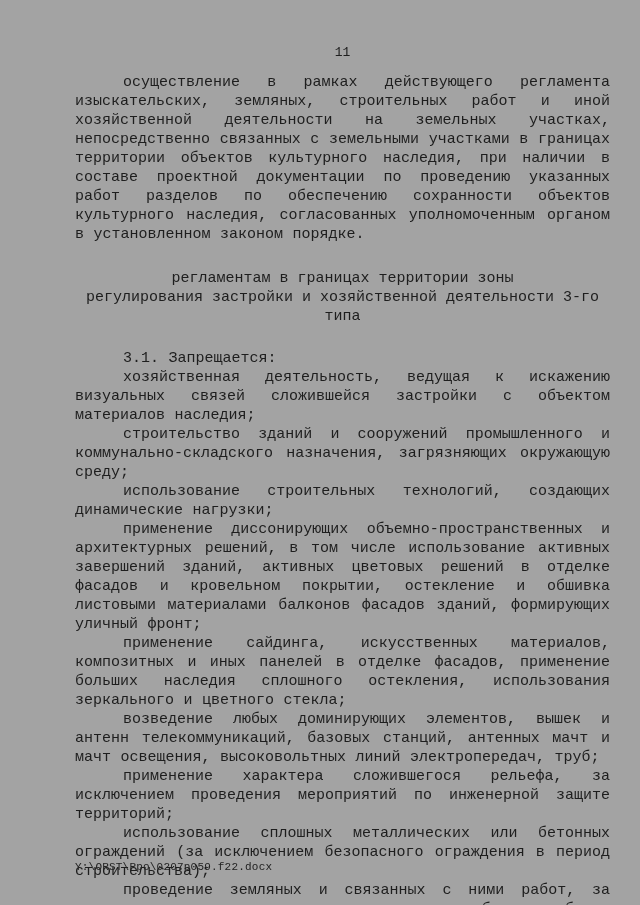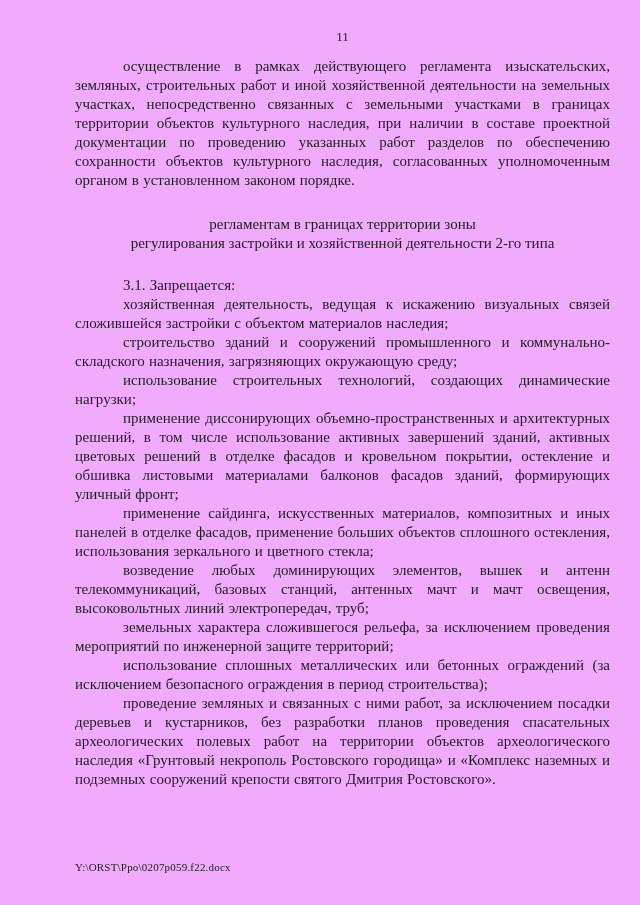--- a/index.html
+++ b/index.html
@@ -4,24 +4,24 @@
 <style>
   html, body {
     margin: 0;
     padding: 0;
     background: #ffffff;
   }
   .page {
     position: relative;
     width: 640px;
     height: 905px;
-    background: #f0abfc;
+    background: #a3a3a3;
     box-sizing: border-box;
-    padding: 30px 30px 0 75px;
-    font-family: Liberation Serif, serif;
+    padding: 46px 30px 0 75px;
+    font-family: Liberation Mono, monospace;
     font-size: 15px;
     line-height: 19px;
     color: #1e1e1e;
     overflow: hidden;
   }
   .page-number {
     text-align: center;
     font-size: 13px;
     line-height: 14px;
     margin-bottom: 13px;
@@ -57,30 +57,30 @@
 <body>
 
 <div class="page">
 
   <div class="page-number">11</div>
 
   <p class="para">осуществление в рамках действующего регламента изыскательских, земляных, строительных работ и иной хозяйственной деятельности на земельных участках, непосредственно связанных с земельными участками в границах территории объектов культурного наследия, при наличии в составе проектной документации по проведению указанных работ разделов по обеспечению сохранности объектов культурного наследия, согласованных уполномоченным органом в установленном законом порядке.</p>
 
   <div class="heading">
     <div>регламентам в границах территории зоны</div>
-    <div>регулирования застройки и хозяйственной деятельности 2-го типа</div>
+    <div>регулирования застройки и хозяйственной деятельности 3-го типа</div>
   </div>
 
   <p class="para clause">3.1. Запрещается:</p>
 
   <p class="para">хозяйственная деятельность, ведущая к искажению визуальных связей сложившейся застройки с объектом материалов наследия;</p>
   <p class="para">строительство зданий и сооружений промышленного и коммунально-складского назначения, загрязняющих окружающую среду;</p>
   <p class="para">использование строительных технологий, создающих динамические нагрузки;</p>
   <p class="para">применение диссонирующих объемно-пространственных и архитектурных решений, в том числе использование активных завершений зданий, активных цветовых решений в отделке фасадов и кровельном покрытии, остекление и обшивка листовыми материалами балконов фасадов зданий, формирующих уличный фронт;</p>
-  <p class="para">применение сайдинга, искусственных материалов, композитных и иных панелей в отделке фасадов, применение больших объектов сплошного остекления, использования зеркального и цветного стекла;</p>
+  <p class="para">применение сайдинга, искусственных материалов, композитных и иных панелей в отделке фасадов, применение больших наследия сплошного остекления, использования зеркального и цветного стекла;</p>
   <p class="para">возведение любых доминирующих элементов, вышек и антенн телекоммуникаций, базовых станций, антенных мачт и мачт освещения, высоковольтных линий электропередач, труб;</p>
-  <p class="para">земельных характера сложившегося рельефа, за исключением проведения мероприятий по инженерной защите территорий;</p>
+  <p class="para">применение характера сложившегося рельефа, за исключением проведения мероприятий по инженерной защите территорий;</p>
   <p class="para">использование сплошных металлических или бетонных ограждений (за  исключением безопасного ограждения в период строительства);</p>
   <p class="para">проведение земляных и связанных с ними работ, за исключением посадки деревьев и кустарников, без разработки планов проведения спасательных археологических полевых работ на территории объектов археологического наследия «Грунтовый некрополь Ростовского городища» и «Комплекс наземных и подземных сооружений крепости святого Дмитрия Ростовского».</p>
 
   <div class="footer">Y:\ORST\Ppo\0207p059.f22.docx</div>
 
 </div>
 
 </body></html>

